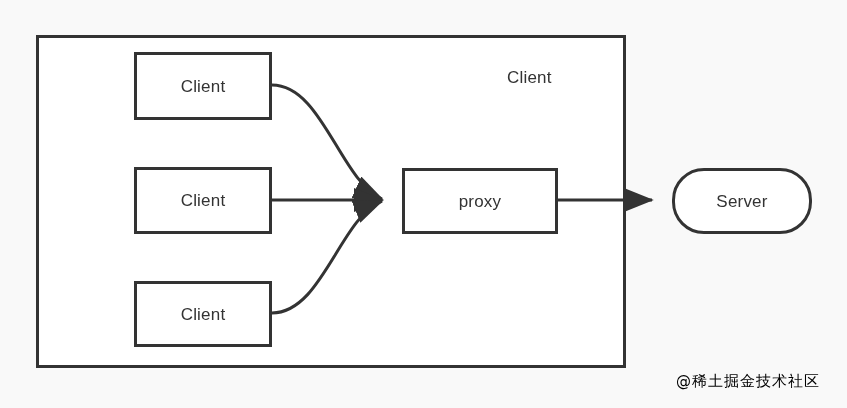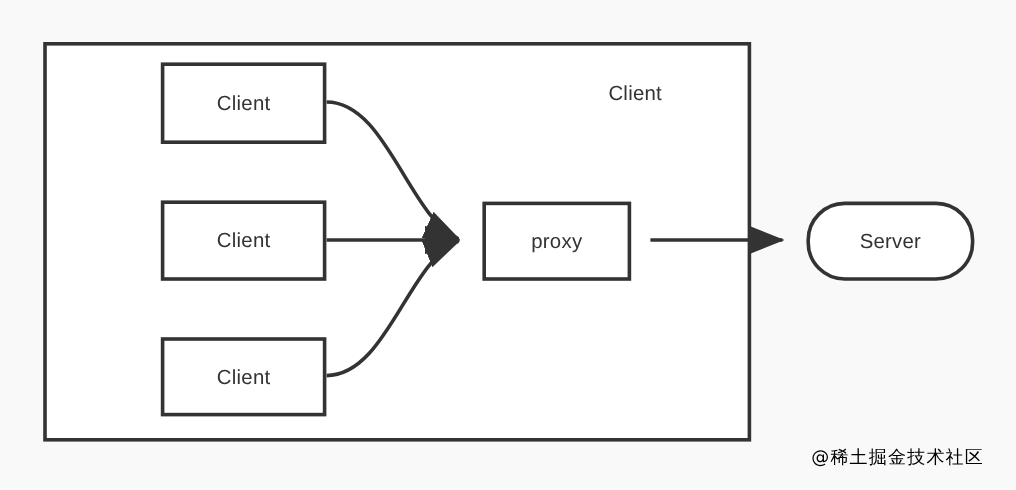--- a/index.html
+++ b/index.html
@@ -61,21 +61,21 @@
     white-space: nowrap;
     font-family: "DejaVu Sans", "Liberation Sans", sans-serif;
     user-select: none;
   }
   
   #group-client  { left: 36px;  top: 35px;  width: 590px; height: 333px; }
   #group-client-title { left: 507px; top: 69px; }
   #node-client-1 { left: 134px; top: 52px;  width: 138px; height: 68px; }
   #node-client-2 { left: 134px; top: 167px; width: 138px; height: 67px; }
   #node-client-3 { left: 134px; top: 281px; width: 138px; height: 66px; }
-  #node-proxy    { left: 402px; top: 168px; width: 124px; height: 66px; }
+  #node-proxy    { left: 402px; top: 168px; width: 156px; height: 66px; }
   #node-server   { left: 672px; top: 168px; width: 140px; height: 66px; border-radius: 32px; }
   #watermark-juejin { left: 676px; top: 372px; }
 </style>
 </head>
 <body>
 
 <div id="canvas">
 
   <div class="group-box" id="group-client"></div>
 

